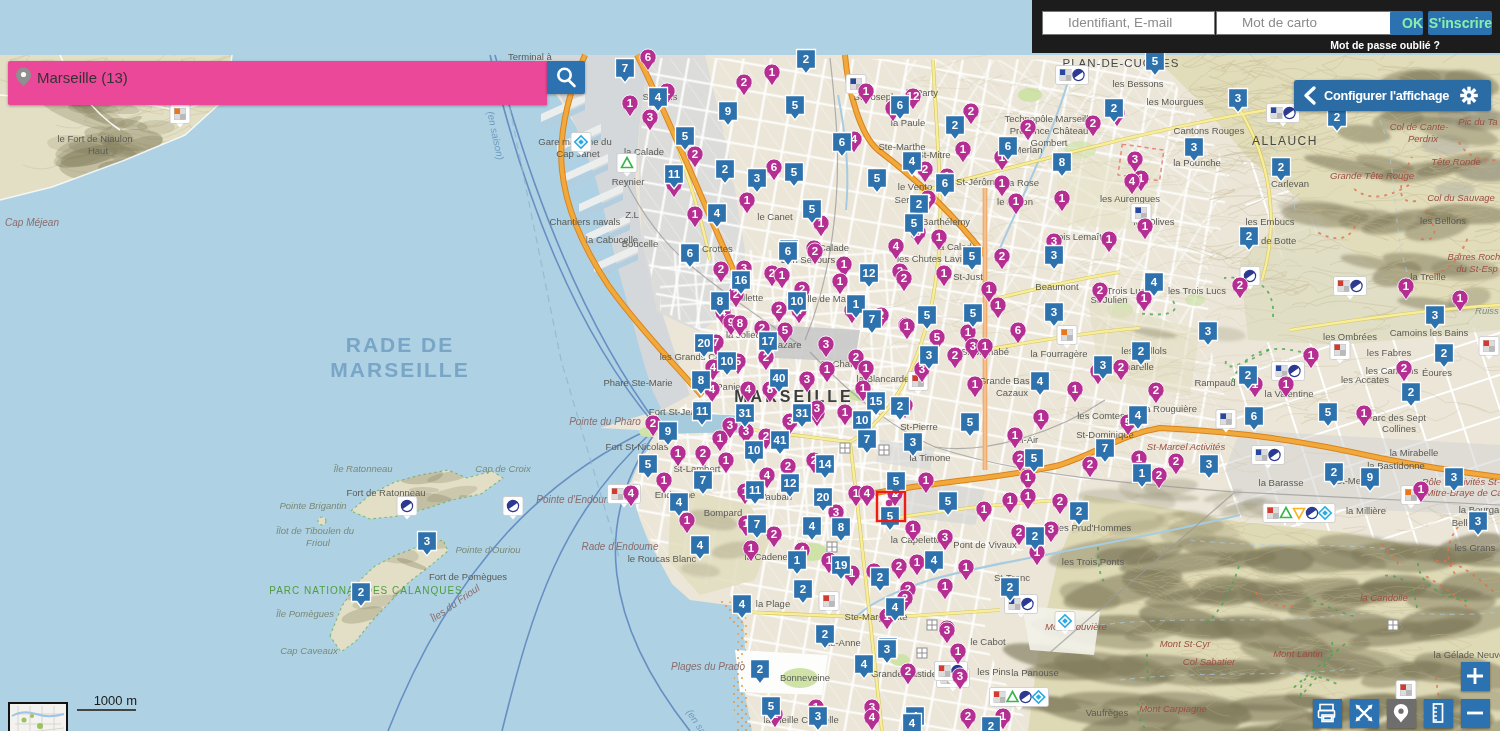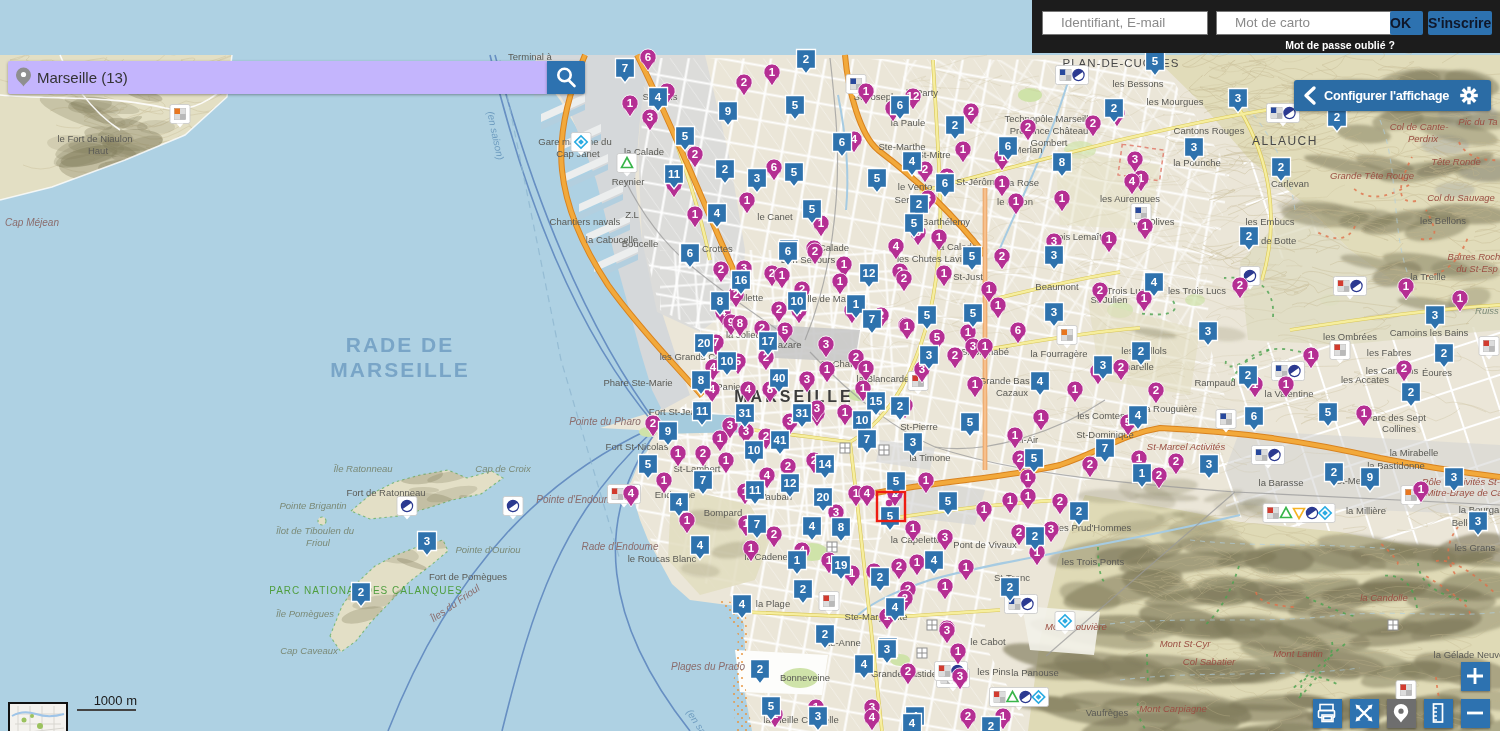--- a/index.html
+++ b/index.html
@@ -5,24 +5,24 @@
 #stage{position:relative;width:1500px;height:731px}
 #map{position:absolute;left:0;top:0}
 .mt{fill:#fff;font-weight:bold;font-size:11.5px;text-anchor:middle}
 #hdr{position:absolute;left:0;top:0;width:1500px;height:55px;background:#fff;box-shadow:0 1px 2px rgba(0,0,0,.15)}
 #burger{position:absolute;left:0;top:0;width:57px;height:55px;background:#1d1d1d}
 #burger div{position:absolute;left:17px;width:25px;height:3.4px;background:#fff;border-radius:1px}
 #logo{position:absolute;left:66px;top:0;width:120px;height:55px}
 #logotxt{position:absolute;left:0px;top:28px;font-size:17.5px;font-weight:bold;letter-spacing:-.3px}
 #logotxt .c1{color:#21418d} #logotxt .c2{color:#c53a96}
 #loginbar{position:absolute;left:1032px;top:0;width:468px;height:53px;background:#1c1c1c}
-.lin{position:absolute;top:11px;height:22px;background:#fff;border:1px solid #777;font-size:13.5px;color:#8a8a8a;padding-left:18px;line-height:22px}
-.lbtn{position:absolute;top:11px;height:24px;background:#2d72b0;color:#0f172a;font-weight:bold;font-size:14px;text-align:left;line-height:24px;border-radius:2px}
-#forgot{position:absolute;left:1240px;top:39px;width:200px;text-align:center;color:#fff;font-size:10.5px;font-weight:bold}
-#sbar{position:absolute;left:8px;top:61px;width:539px;height:33px;background:#c4b5fd;border-radius:2px 0 0 2px;box-shadow:0 1px 3px rgba(0,0,0,.35)}
+.lin{position:absolute;top:11px;height:22px;background:#fff;border:1px solid #777;font-size:13.5px;color:#8a8a8a;padding-left:25px;line-height:22px}
+.lbtn{position:absolute;top:11px;height:24px;background:#2d72b0;color:#86efac;font-weight:bold;font-size:14px;text-align:right;line-height:24px;border-radius:2px}
+#forgot{position:absolute;left:1240px;top:39px;width:200px;text-align:right;color:#fff;font-size:10.5px;font-weight:bold}
+#sbar{position:absolute;left:8px;top:61px;width:539px;height:44px;background:#ec4899;border-radius:2px 0 0 2px;box-shadow:0 1px 3px rgba(0,0,0,.35)}
 #sbar span{position:absolute;left:29px;top:8px;font-size:15px;color:#333}
 #sbtn{position:absolute;left:547px;top:61px;width:38px;height:33px;background:#2d72b0;border-radius:0 2px 2px 0;box-shadow:0 1px 3px rgba(0,0,0,.35)}
 #cfg{position:absolute;left:1294px;top:80px;width:197px;height:31px;background:#2b6ca5;border-radius:3px;box-shadow:0 1px 3px rgba(0,0,0,.4);color:#fff}
 #cfg .t{position:absolute;left:30px;top:8px;font-size:12.8px;font-weight:bold;letter-spacing:-.3px}
 #scale{position:absolute;left:77px;top:693px;width:60px;color:#1a1a1a;font-size:13px;text-align:right}
 #scaleline{position:absolute;left:77px;top:709px;width:59px;height:1.5px;background:#444}
 #plan{position:absolute;left:8px;top:702px;width:56px;height:54px;border:2.5px solid #111;overflow:hidden}
 .mbtn{position:absolute;width:28.5px;height:28.5px;background:#2d72b0;box-shadow:0 1px 2px rgba(0,0,0,.4)}
 </style></head>
 <body>

